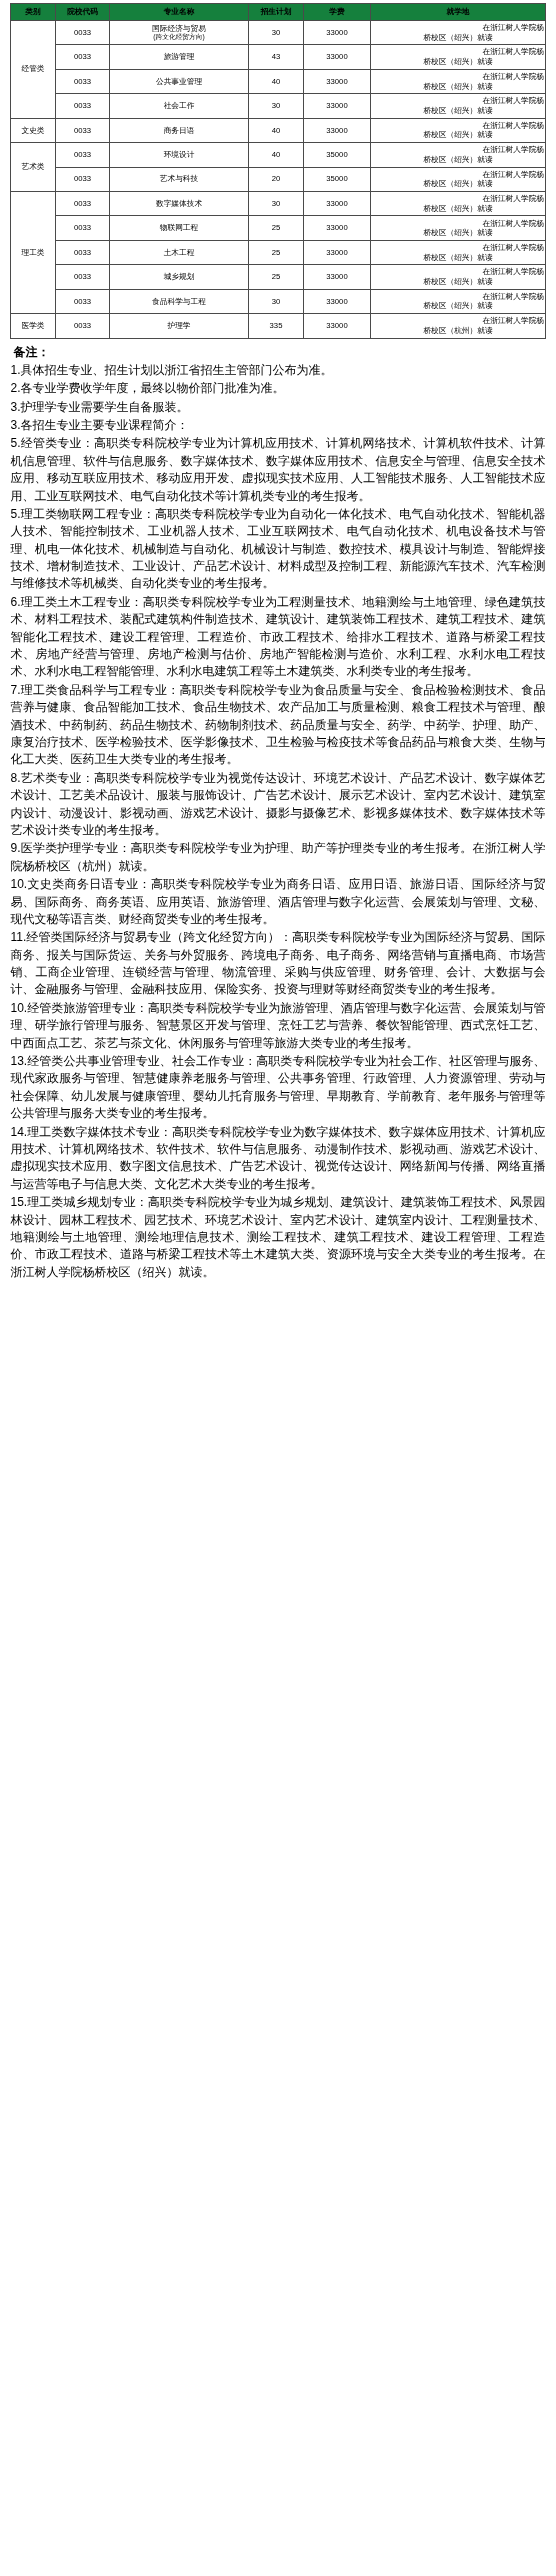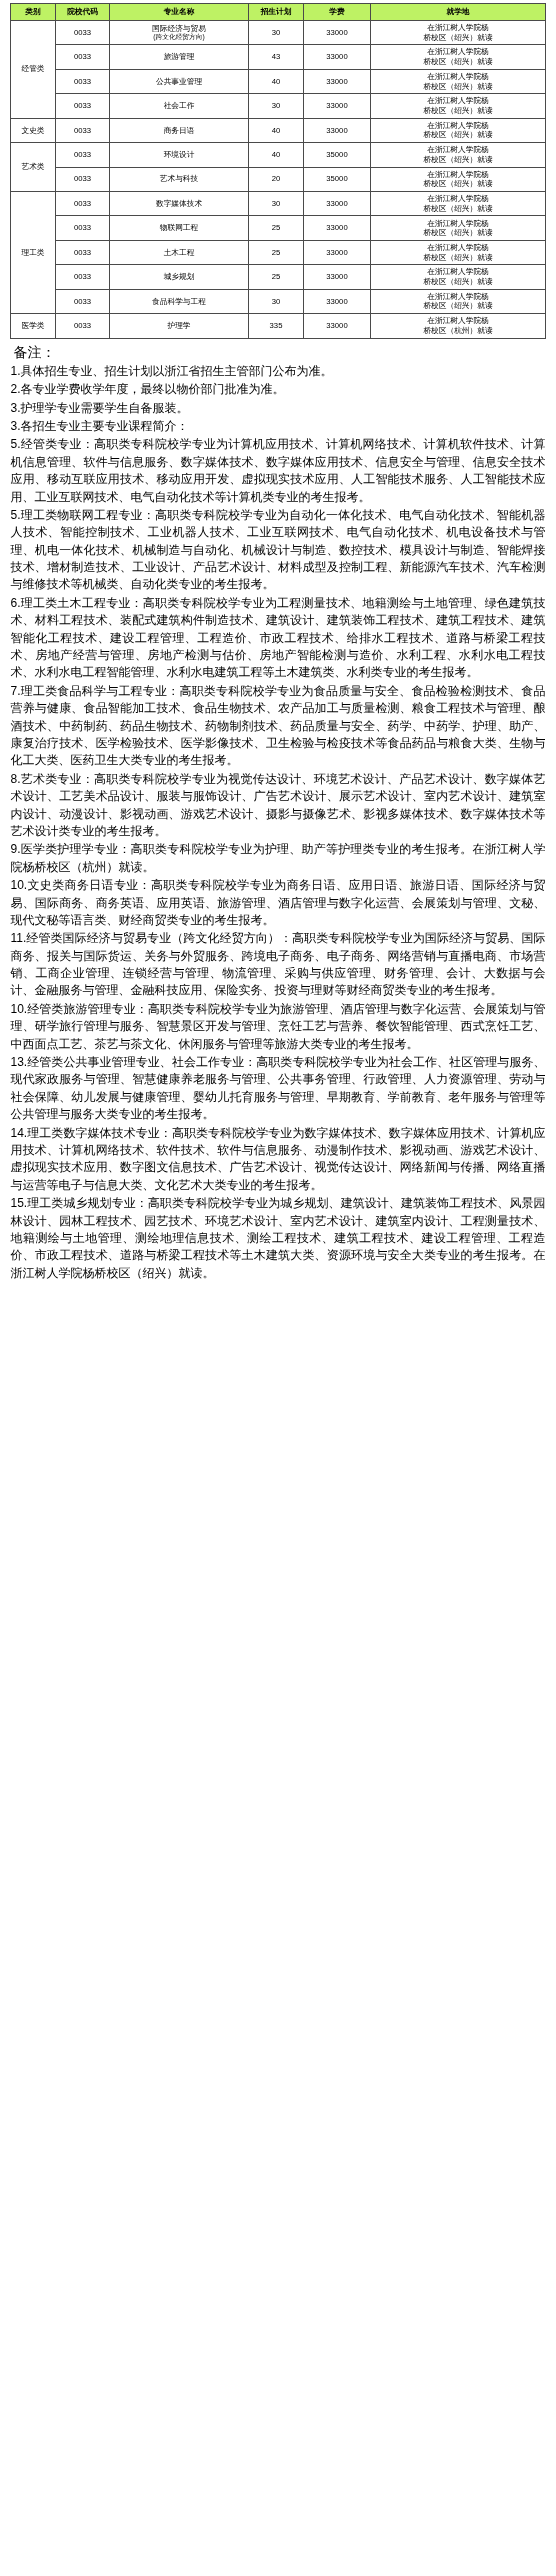--- a/index.html
+++ b/index.html
@@ -20,43 +20,43 @@
     border:0.5px solid #4a4a4a;
     font-size:7.7px;
     line-height:1.25;
     text-align:center;
     vertical-align:middle;
     padding:2.1px 1px;
     font-weight:normal;
   }
   table.plan thead th{
     font-weight:bold;
-    background:#bef264;
+    background:#15803d;
     font-size:7.7px;
     padding:3.1px 1px;
   }
   col.c1{width:45px;}
   col.c2{width:54px;}
   col.c3{width:139px;}
   col.c4{width:55px;}
   col.c5{width:67px;}
   col.c6{width:175px;}
   td.major{text-align:center;}
   td.major .sub{display:block;font-size:6.7px;}
   td.place{font-size:7.2px;line-height:1.2;}
-  td.place .l1{display:block;}
+  td.place .l1{display:block;text-align:right;}
   td.place .l2{display:block;}
   .notes{
     width:535px;
     margin:5.2px auto 0 auto;
     box-sizing:border-box;
   }
   .notes-title{
-    font-size:14px;
-    font-weight:normal;
+    font-size:12px;
+    font-weight:bold;
     margin:2.1px 0 1px 3.1px;
   }
   .notes p{
     margin:0;
     font-size:12px;
     line-height:1.45;
     text-align:justify;
     text-justify:inter-ideograph;
   }
   .notes .blk{margin-bottom:1px;}

